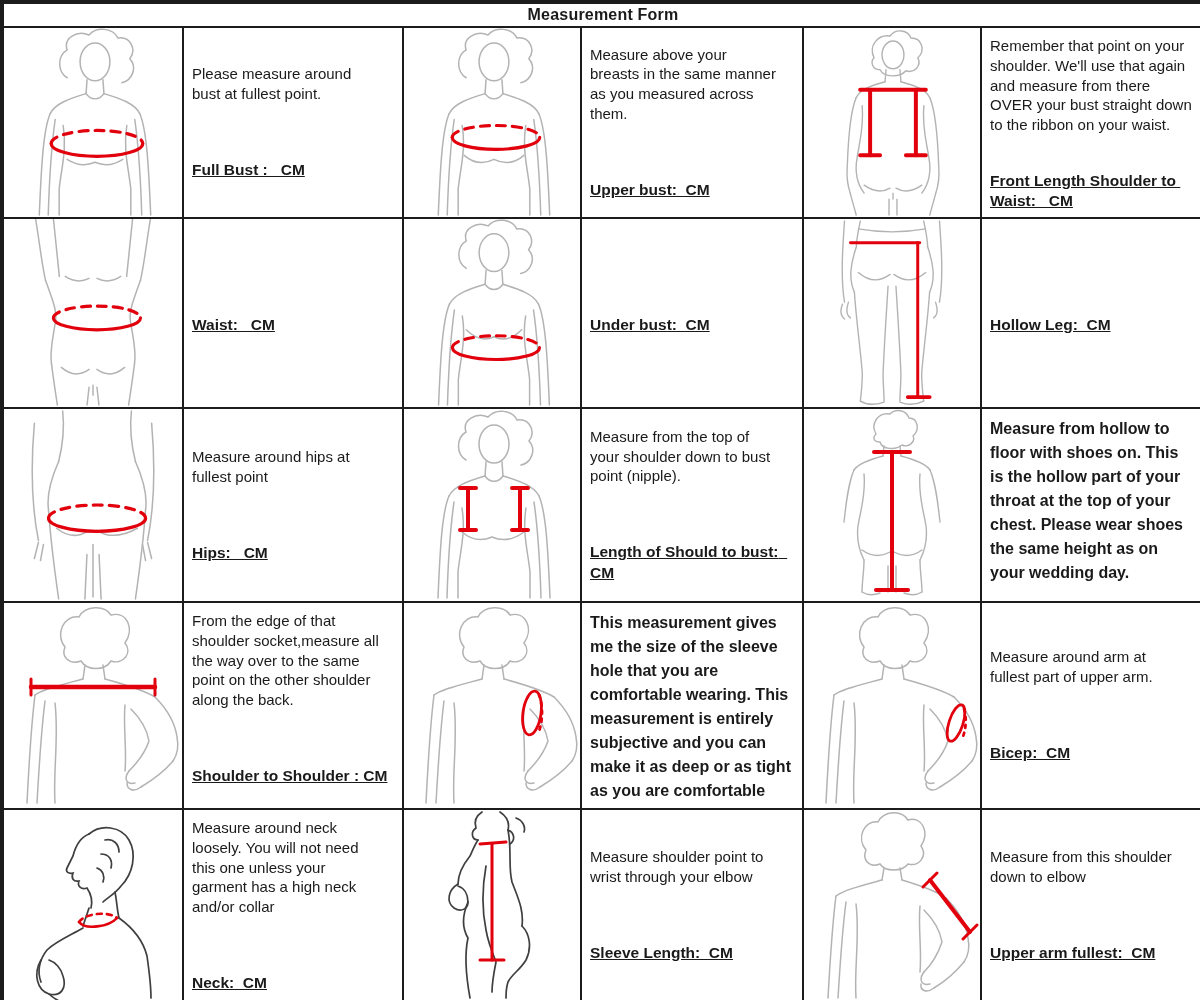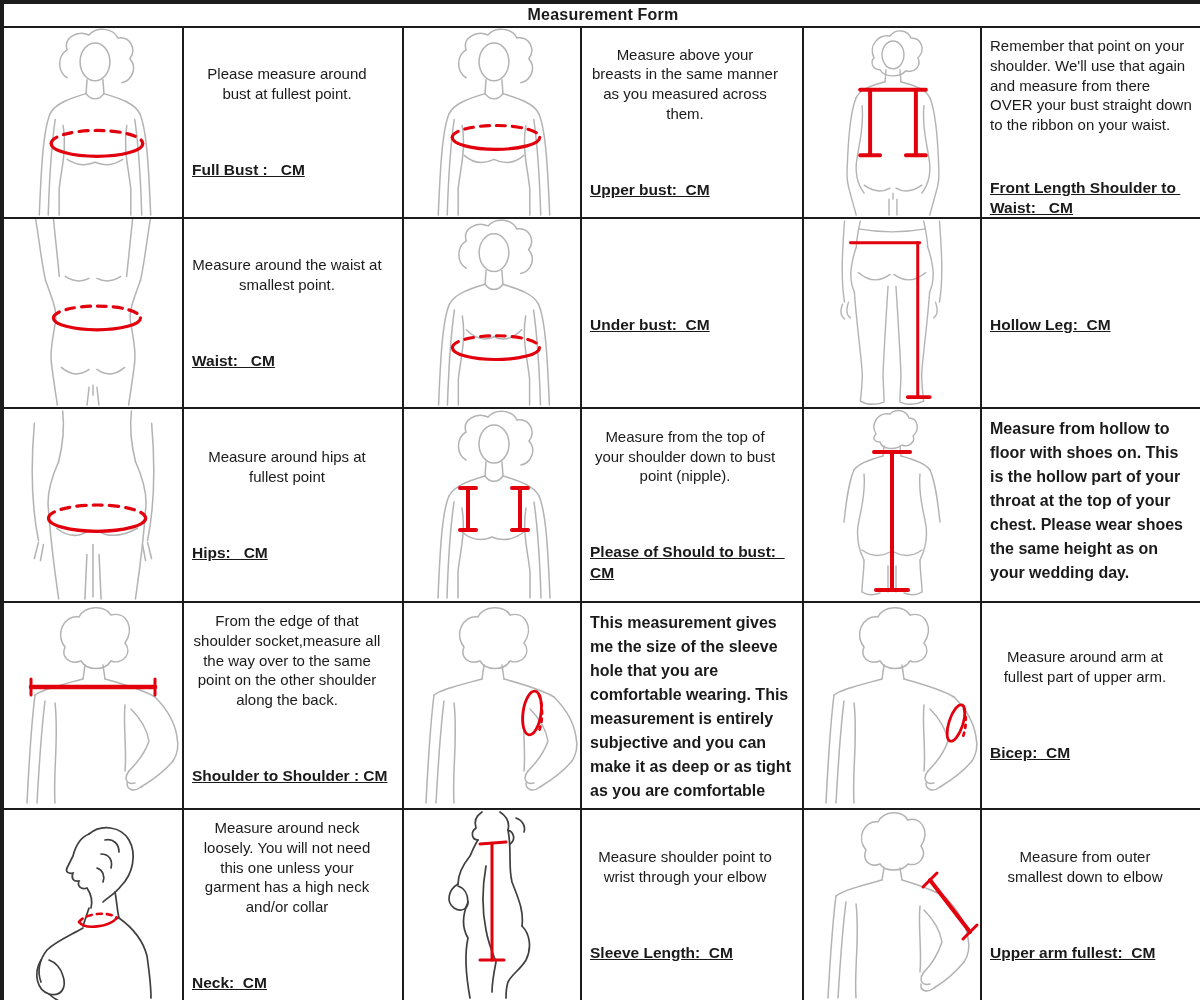--- a/index.html
+++ b/index.html
@@ -18,23 +18,23 @@
     font-weight:bold;font-size:16px;letter-spacing:0.2px;
   }
   .fig{display:flex;align-items:center;justify-content:center;}
   .fig svg{width:100%;height:100%;}
   .txt{
     display:flex;flex-direction:column;justify-content:center;
     padding:6px 6px 6px 8px;font-size:15px;line-height:1.32;gap:32px;
   }
   .txt.top{justify-content:flex-start;padding-top:8px;}
   .desc{white-space:pre-wrap;}
-  .desc.narrow{max-width:190px;text-align:center;}
+  .desc.narrow{max-width:190px;}
   .label{font-weight:bold;font-size:15.5px;margin-top:24px;white-space:pre-wrap;text-decoration:underline;}
-  .m0 .label{margin-top:11px;}
+  .m0 .label{margin-top:4px;}
   .m14 .label{margin-top:14px;}
   .small .desc{font-size:16px;font-weight:bold;line-height:1.5;}
 </style>
 </head>
 <body>
 
 <div class="form">
 
   <div class="cell title">Measurement Form</div>
 
@@ -114,21 +114,20 @@
       <path d="M46,146 C48,162 50,175 52,188 M130,146 C128,162 126,175 124,188"></path>
       <path d="M56,150 Q70,162 84,152 M92,152 Q106,162 120,150"></path>
       <path d="M84,170 L82,188 M92,170 L94,188 M88,168 L88,178"></path>
       <g stroke="#e2000c" stroke-width="3.2">
         <path d="M48,100 A44,12 0 0 1 136,100" stroke-dasharray="9 7"></path>
         <path d="M48,100 A44,12 0 0 0 136,100"></path>
       </g>
     </svg>
   </div>
   <div class="cell txt">
-    <div class="desc narrow">Measure around the waist at smallest point.</div>
     <div class="label">Waist:   CM</div>
   </div>
 
   <div class="cell fig">
     <svg viewBox="0 0 176 190" fill="none" stroke="#b3b3b3" stroke-width="1.5" stroke-linecap="round">
       <path d="M62,50 C52,44 52,28 62,22 C58,10 72,2 84,7 C92,-2 108,0 113,10 C126,8 132,22 125,31 C133,40 127,53 117,55"></path>
       <ellipse cx="90" cy="34" rx="15" ry="19"></ellipse>
       <path d="M82,52 L81,66 M98,52 L99,66"></path>
       <path d="M81,66 C86,73 94,73 99,66"></path>
       <path d="M81,66 C64,71 50,76 45,86 M99,66 C116,71 130,76 135,86"></path>
@@ -200,21 +199,21 @@
       <path d="M58,98 C62,122 56,142 54,162 L54,188 M122,98 C118,122 124,142 126,162 L126,188"></path>
       <path d="M58,122 Q72,134 88,127 M88,127 Q104,134 120,122"></path>
       <g stroke="#e2000c" stroke-width="4">
         <path d="M64,78 L64,120 M56,78 L72,78 M56,120 L72,120"></path>
         <path d="M116,78 L116,120 M108,78 L124,78 M108,120 L124,120"></path>
       </g>
     </svg>
   </div>
   <div class="cell txt">
     <div class="desc narrow">Measure from the top of your shoulder down to bust point (nipple).</div>
-    <div class="label">Please of Should to bust:  CM</div>
+    <div class="label">Length of Should to bust:  CM</div>
   </div>
 
   <div class="cell fig">
     <svg viewBox="0 0 176 190" fill="none" stroke="#b3b3b3" stroke-width="1.4" stroke-linecap="round">
       <path d="M72,24 C66,14 74,2 86,4 C92,-2 102,0 105,8 C114,8 116,20 109,26 C112,32 104,38 98,35 C92,40 78,40 76,32 C70,32 68,28 72,24"></path>
       <path d="M80,36 L79,46 M96,36 L97,46"></path>
       <path d="M79,46 C64,50 54,54 50,60 M97,46 C112,50 122,54 126,60"></path>
       <path d="M50,60 C44,74 42,94 40,112 M126,60 C132,74 134,94 136,112"></path>
       <path d="M60,64 C62,86 56,102 54,116 C52,132 56,142 60,150 M116,64 C114,86 120,102 122,116 C124,132 120,142 116,150"></path>
       <path d="M58,140 Q72,150 86,142 M90,142 Q104,150 118,140"></path>
@@ -352,17 +351,17 @@
       <path d="M160,152 C150,164 140,172 130,178"></path>
       <path d="M120,100 C130,110 136,120 138,132 C134,144 128,154 120,162"></path>
       <path d="M120,162 C114,170 118,176 126,174 M130,178 C122,184 116,180 117,174"></path>
       <g stroke="#e2000c">
         <path d="M126,70 L166,122" stroke-width="4"></path>
         <path d="M119,77 L133,63 M159,129 L173,115" stroke-width="3"></path>
       </g>
     </svg>
   </div>
   <div class="cell txt">
-    <div class="desc narrow">Measure from outer smallest down to elbow</div>
+    <div class="desc narrow">Measure from this shoulder down to elbow</div>
     <div class="label">Upper arm fullest:  CM</div>
   </div>
 
 </div>
 
 </body></html>

